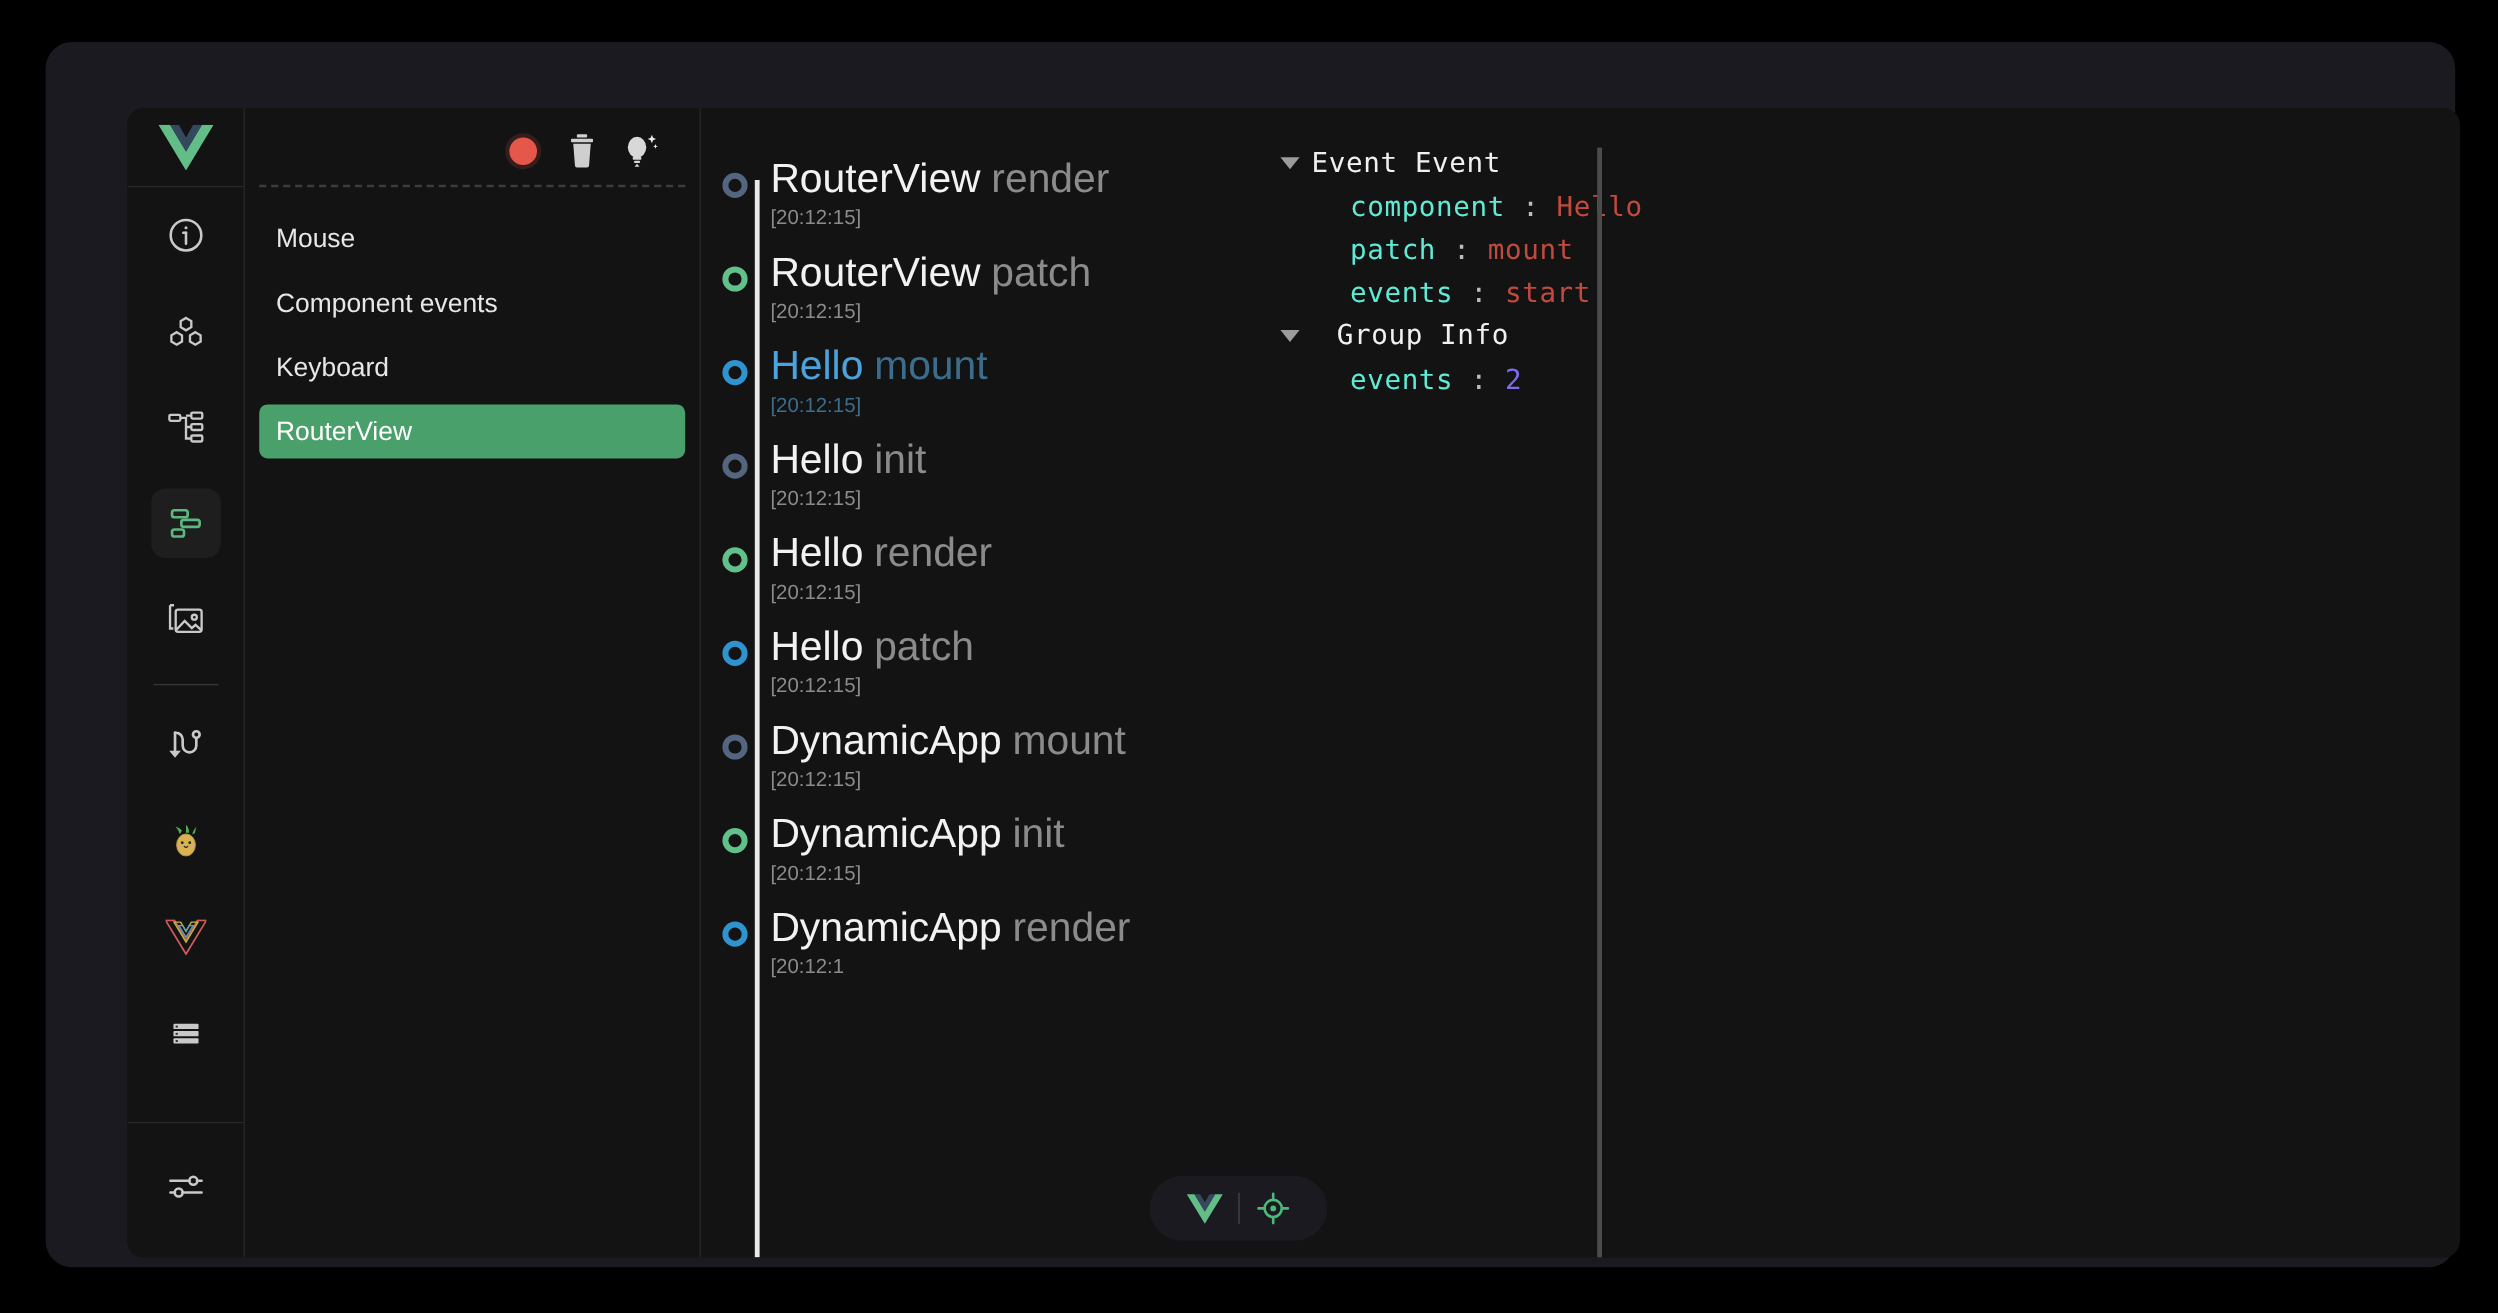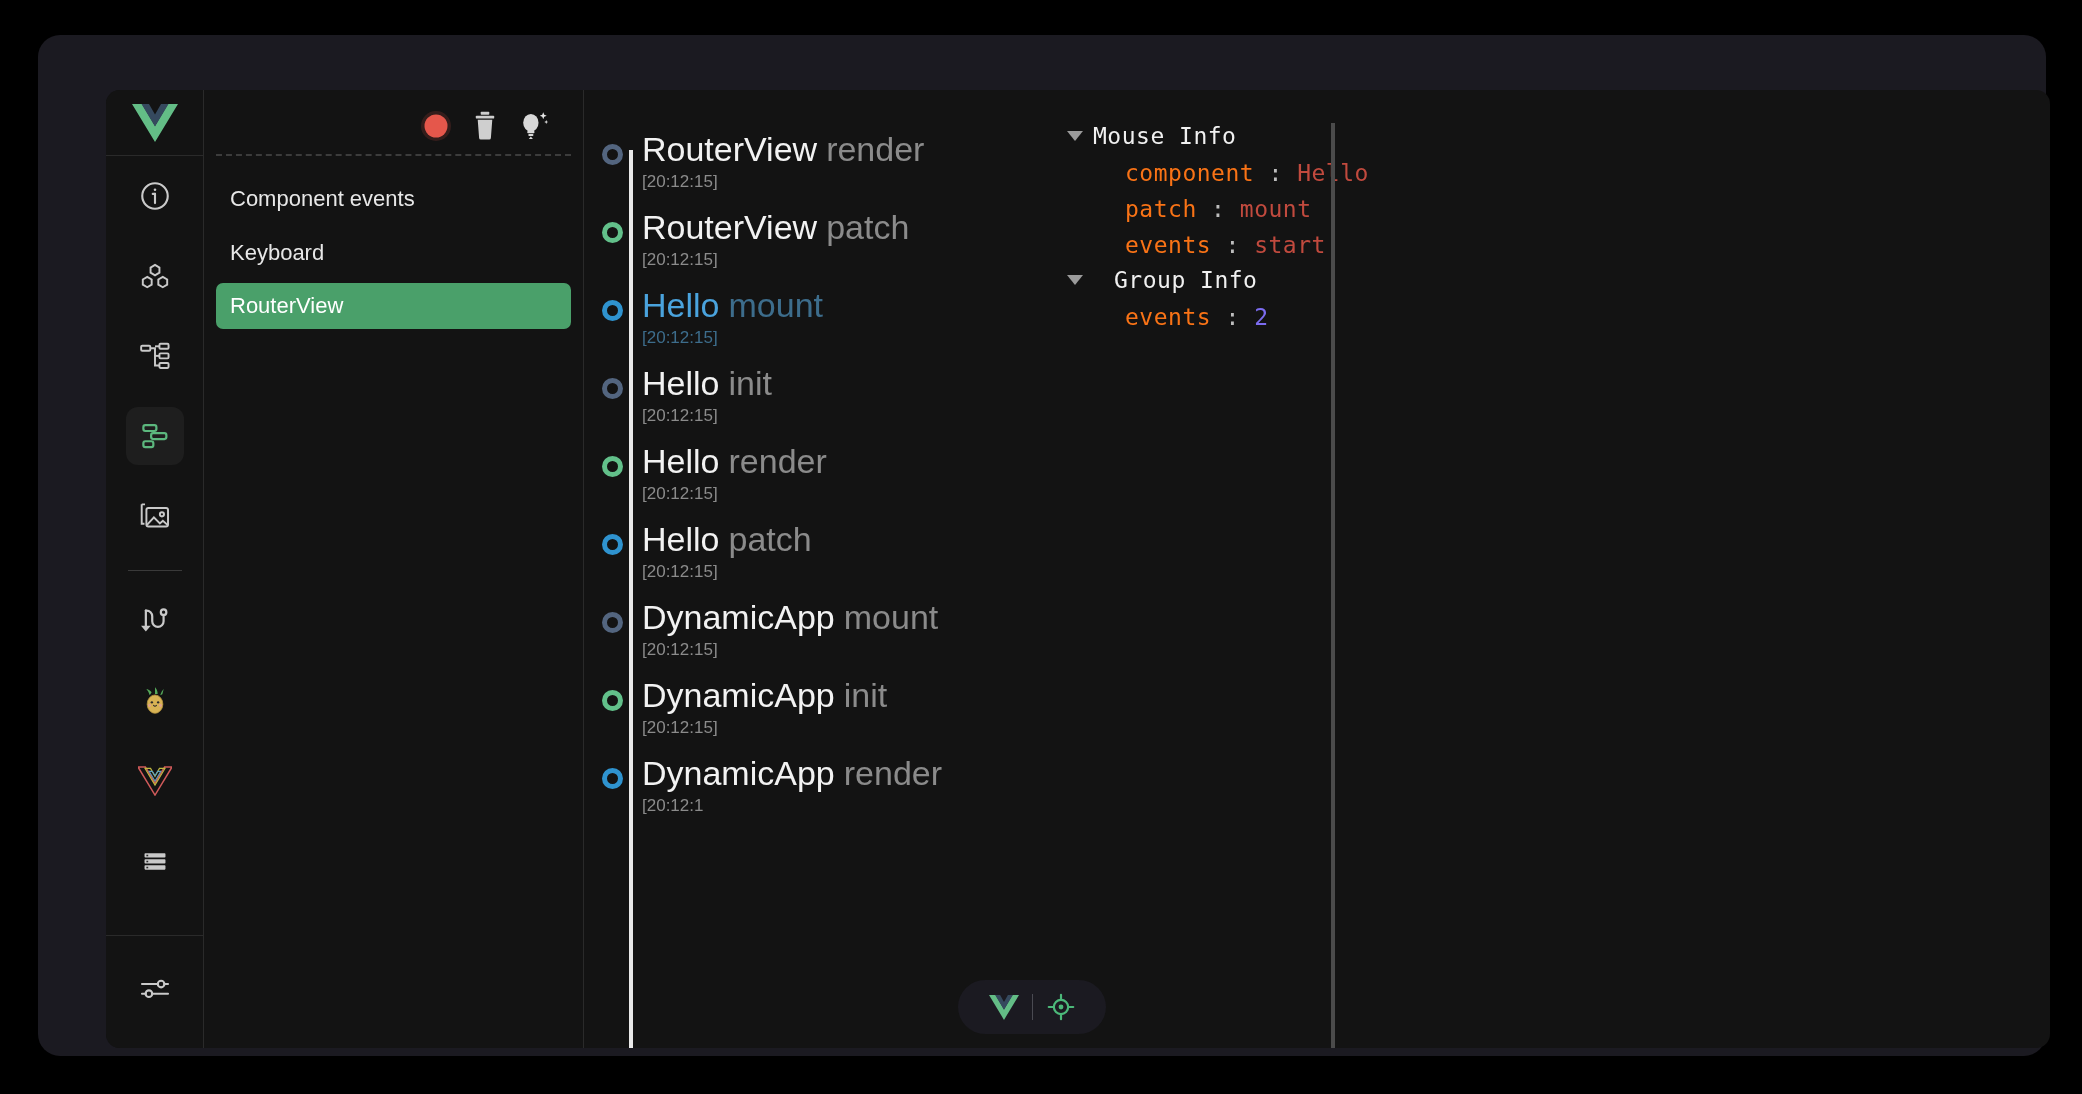--- a/index.html
+++ b/index.html
@@ -166,21 +166,21 @@
     border-right: 8px solid transparent;
     border-top: 10px solid #9b9b9b;
     margin-right: 10px;
   }
   .insp-row {
     font-size: 23px;
     padding: 5px 0 5px 58px;
     white-space: nowrap;
     letter-spacing: 0.5px;
   }
-  .insp-key { color: #f97316; }
+  .insp-key { color: #5eead4; }
   .insp-colon { color: #bdbdbd; }
   .insp-val-string { color: #c14a3e; }
   .insp-val-number { color: #7c6cf0; }
 
   
   #floating-bar {
     position: absolute;
     left: 958px; top: 980px;
     width: 148px; height: 54px;
     background: #1b1a21;
@@ -344,20 +344,21 @@
             <path d="M13 24.8 l1.9 2.3 h-3.8 Z" fill="#d8d8d8"></path>
             <path d="M24.6 2.2 l0.95 2.3 l2.3 0.95 l-2.3 0.95 l-0.95 2.3 l-0.95 -2.3 l-2.3 -0.95 l2.3 -0.95 Z" fill="#e8e8e8"></path>
             <path d="M27.4 9.4 l0.55 1.3 l1.3 0.55 l-1.3 0.55 l-0.55 1.3 l-0.55 -1.3 l-1.3 -0.55 l1.3 -0.55 Z" fill="#e8e8e8"></path>
           </svg>
         </div>
       </div>
 
       <div id="toolbar-divider"></div>
 
       <div id="plugin-list">
+        <div class="plugin-item">Mouse</div>
         <div class="plugin-item">Component events</div>
         <div class="plugin-item">Keyboard</div>
         <div class="plugin-item selected">RouterView</div>
       </div>
 
     </div>
 
     <div id="panel-timeline">
       <div class="spine"></div>
 
@@ -437,21 +438,21 @@
 
       </div>
     </div>
 
     <div id="splitter"></div>
 
     <div id="panel-detail">
 
       <div class="insp-group-header">
         <span class="caret"></span>
-        <span>Mouse Info</span>
+        <span>Event Event</span>
       </div>
 
       <div class="insp-row">
         <span class="insp-key">component</span><span class="insp-colon"> : </span><span class="insp-val-string">Hello</span>
       </div>
 
       <div class="insp-row">
         <span class="insp-key">patch</span><span class="insp-colon"> : </span><span class="insp-val-string">mount</span>
       </div>
 

